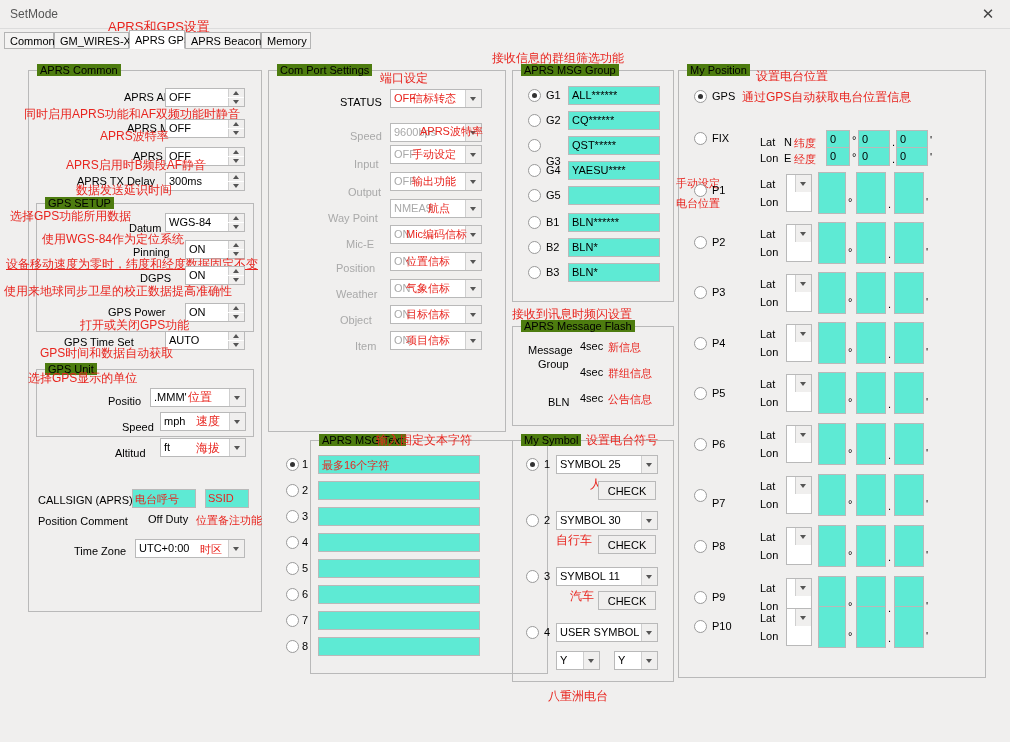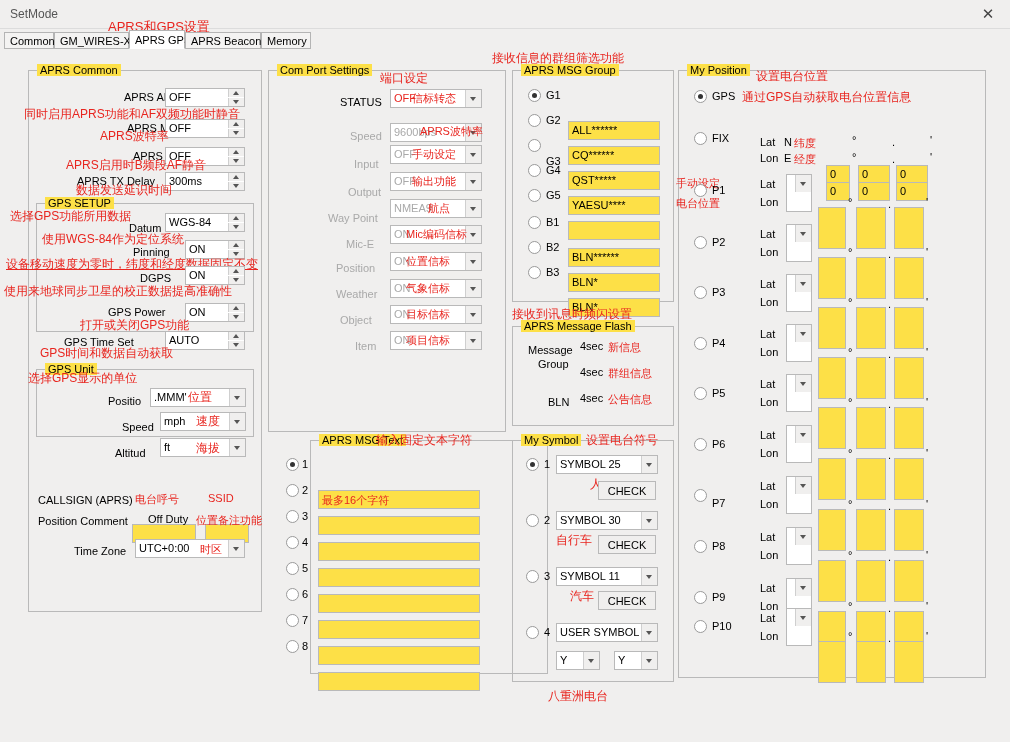--- a/index.html
+++ b/index.html
@@ -32,21 +32,21 @@
     border:1px solid #b4b4b4;background:#f4f3f2;
     font-size:11px;padding:0 5px;color:#000;box-sizing:border-box;
     white-space:nowrap;
   }
   .tab.sel{background:#fff;border-bottom:1px solid #fff;font-weight:normal;}
   
   .frame{
     position:absolute;border:1px solid #b9b9b9;background:transparent;
   }
   .frame>.legend{
-    position:absolute;top:-7px;left:8px;background:#fde047;padding:0 3px;
+    position:absolute;top:-7px;left:8px;background:#4d7c0f;padding:0 3px;
     font-size:11px;color:#000;white-space:nowrap;
   }
   .lbl{position:absolute;font-size:11px;color:#000;white-space:nowrap;}
   .lbl.dis{color:#a9a9a9;}
   .cn{position:absolute;font-size:12px;color:#e8251f;white-space:nowrap;}
   .cn.sm{font-size:11px;}
   
   .combo{
     position:absolute;border:1px solid #b9b9b9;background:#fff;
     box-sizing:border-box;height:19px;
@@ -65,23 +65,22 @@
     border-top:4px solid #555;
   }
   .combo.dis .val{color:#a9a9a9;}
   .combo.spin .arrow{height:8px;border-left:1px solid #cfcfcf;}
   .combo.spin .arrow.up{top:0;}
   .combo.spin .arrow.up:after{border-top:none;border-bottom:4px solid #555;top:2px;}
   .combo.spin .arrow.dn{top:9px;}
   .combo.spin .arrow.dn:after{top:2px;}
   
   .txt{
-    position:absolute;border:1px solid #b9b9b9;background:#fde047;box-sizing:border-box;
+    position:absolute;border:1px solid #b9b9b9;background:#5eead4;box-sizing:border-box;
     height:19px;
-    margin-top:35px;
   }
   .txt .v{position:absolute;left:3px;top:2px;font-size:11px;color:#000;white-space:nowrap;}
   .txt .v.red{color:#e8251f;}
   
   .radio{
     position:absolute;width:13px;height:13px;border-radius:50%;
     border:1px solid #9a9a9a;background:#fff;box-sizing:border-box;
   }
   .radio.on:after{
     content:"";position:absolute;left:3px;top:3px;width:5px;height:5px;border-radius:50%;

